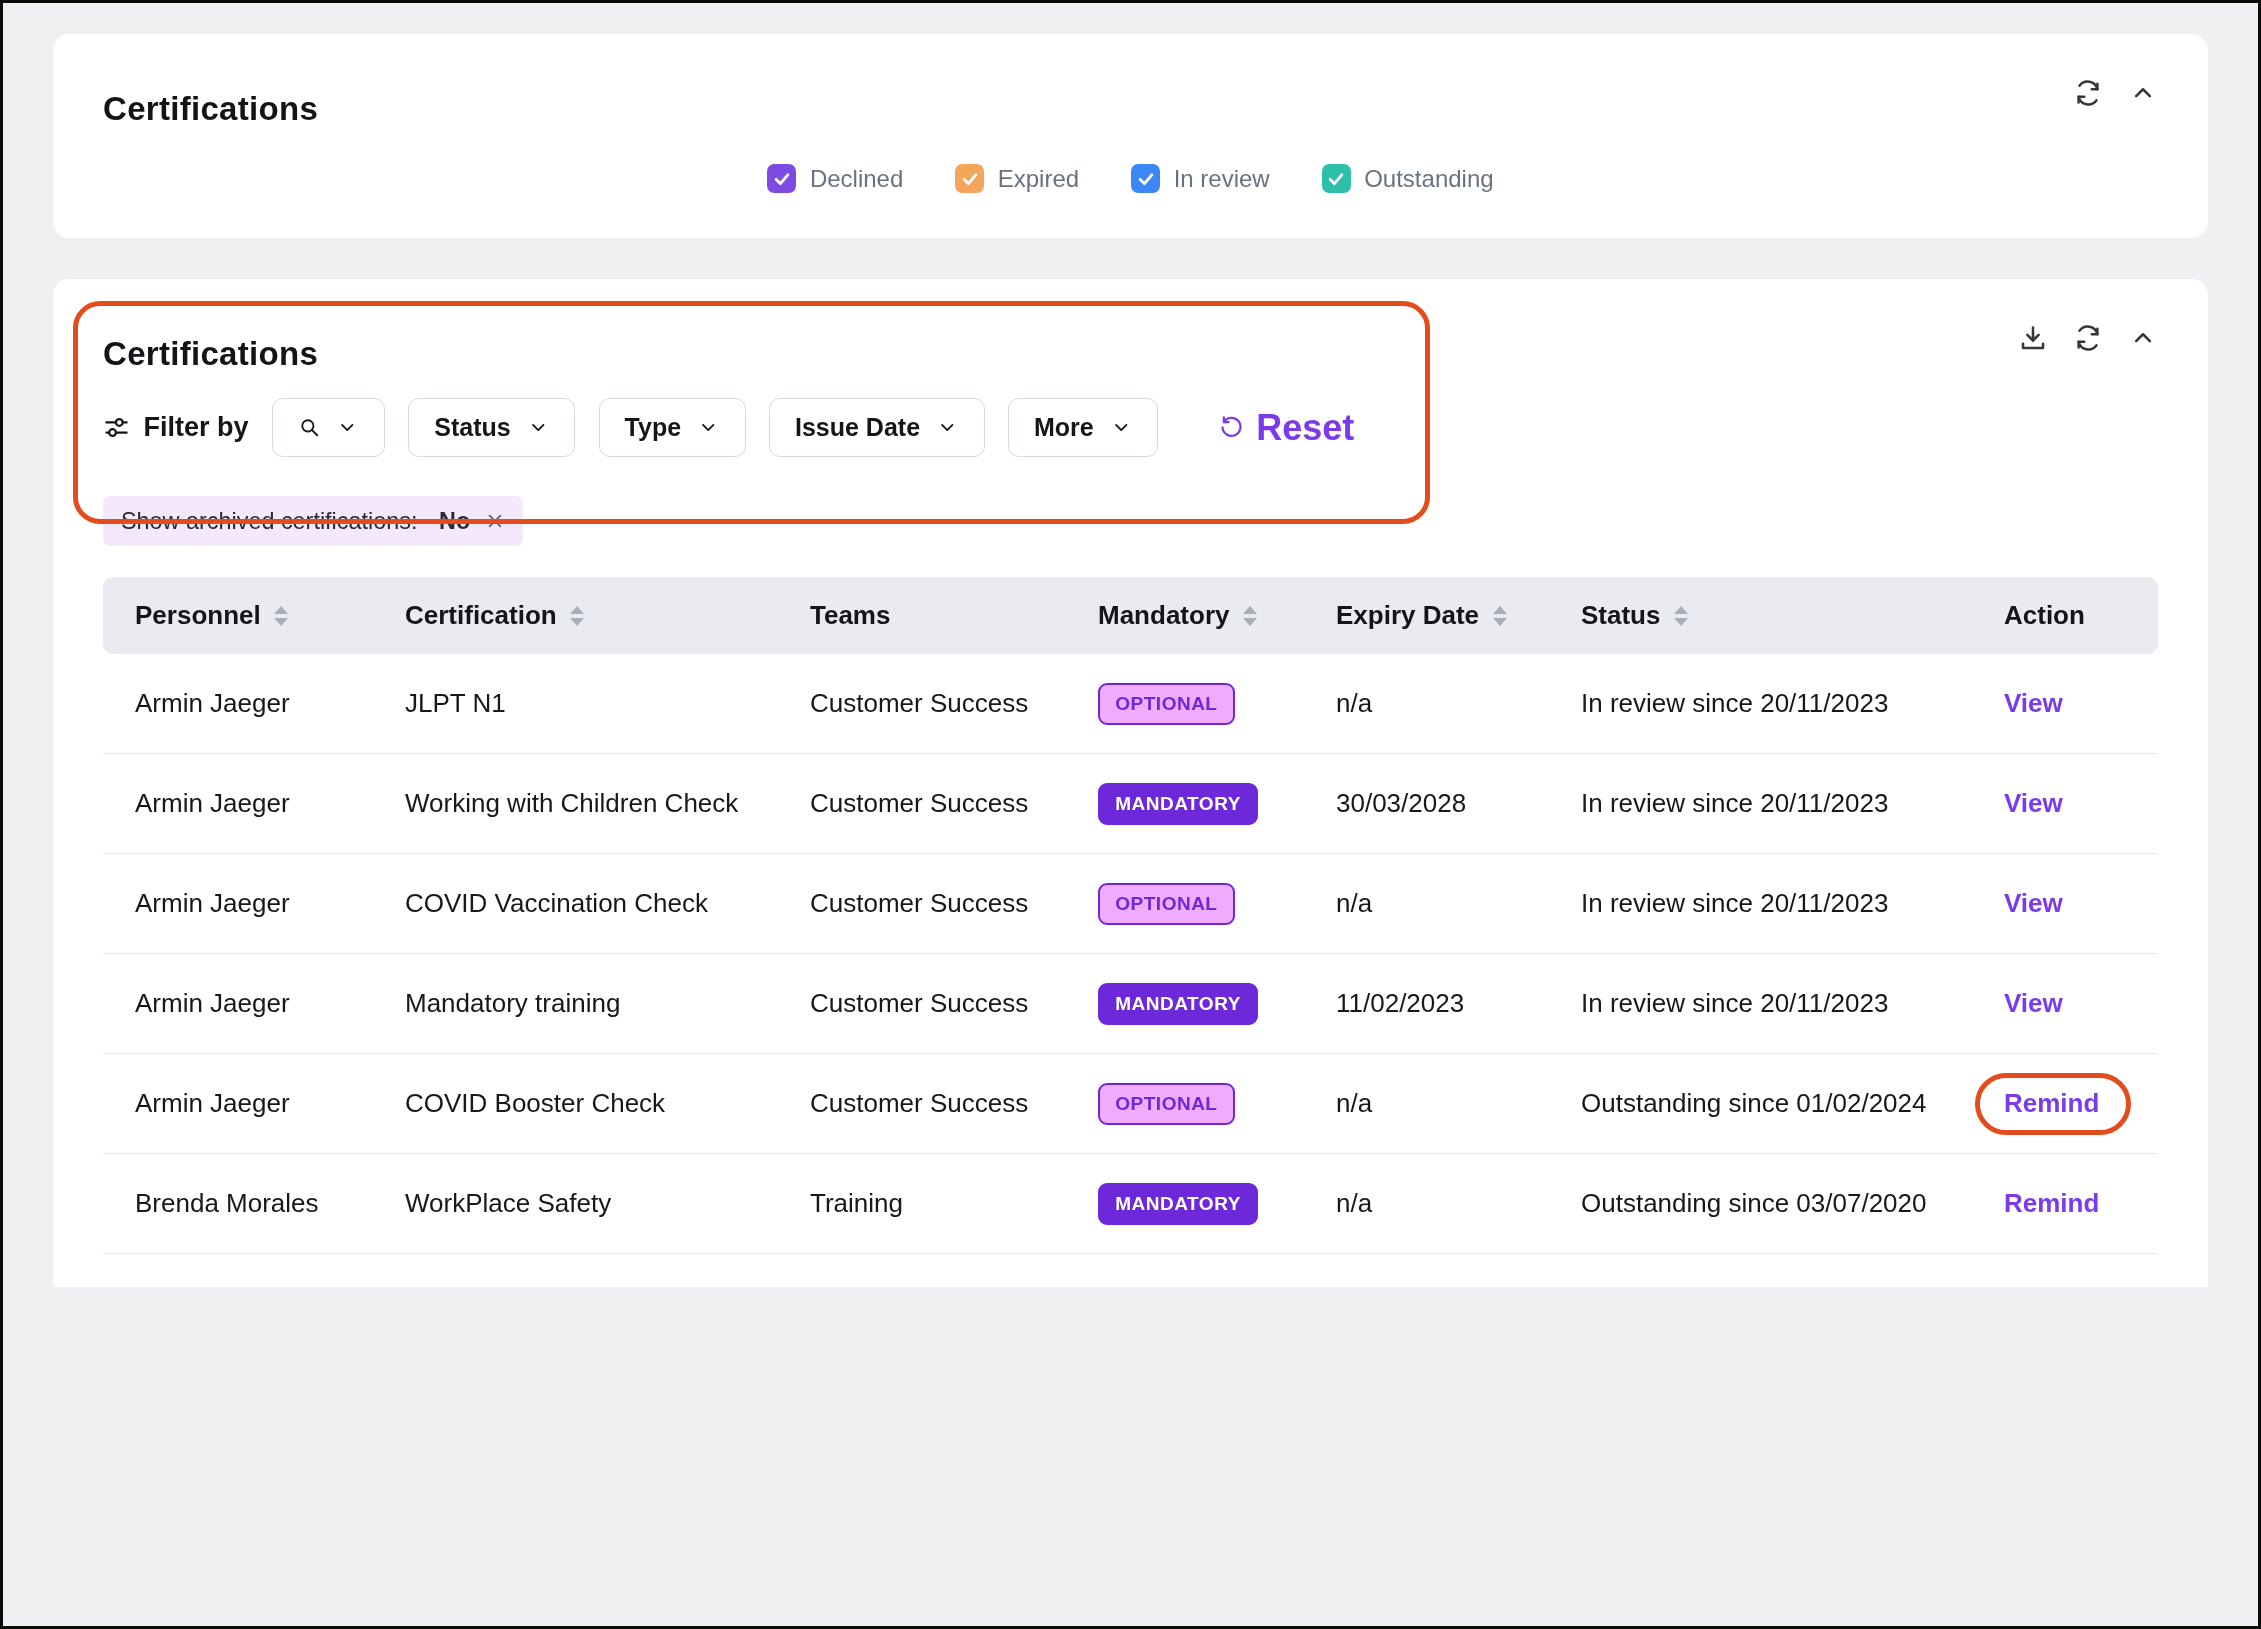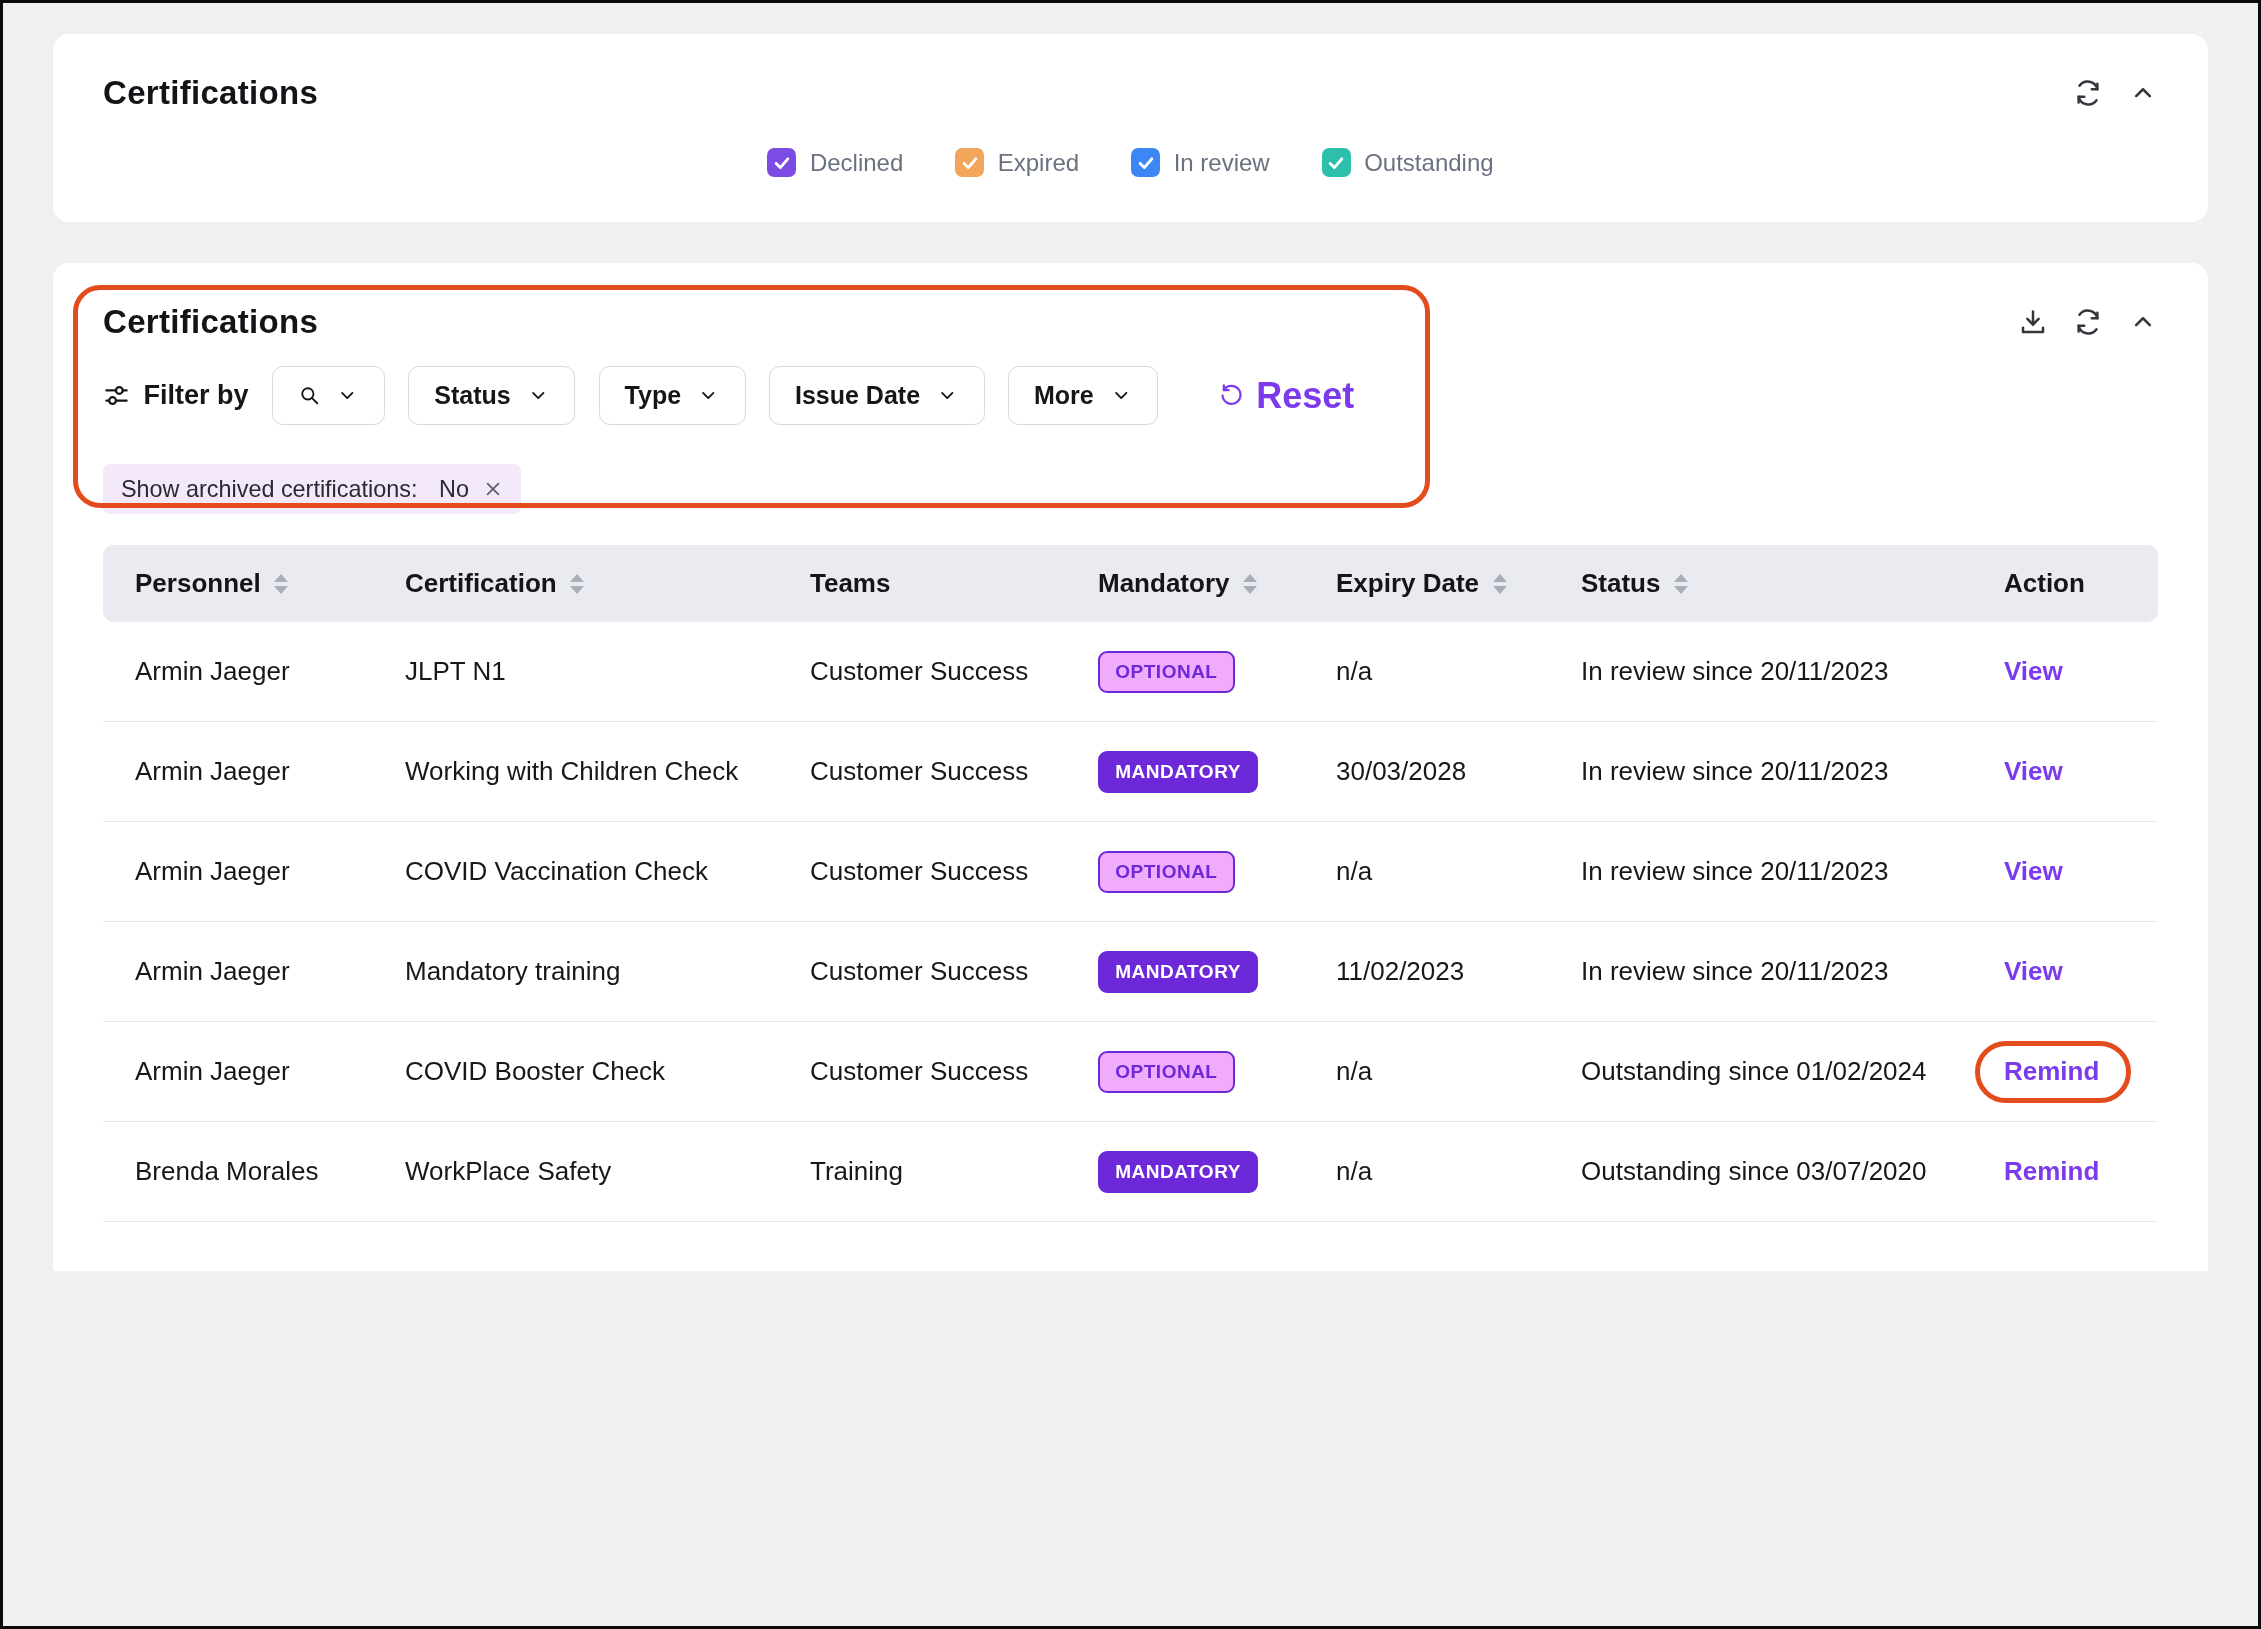--- a/index.html
+++ b/index.html
@@ -10,21 +10,21 @@
     font-family: "Liberation Sans", sans-serif;
     color: #16161a;
     overflow: hidden;
     position: relative;
   }
   .card { background:#fff; border-radius:16px; margin:0 50px; }
   .card1 { margin-top:31px; padding:40px 50px 45px; }
   .card2 { margin-top:41px; padding:40px 50px 0; position:relative; border-radius:16px 16px 0 0; height:1008px; }
 
   .card-head { display:flex; justify-content:space-between; align-items:flex-start; }
-  .card-title { font-size:33px; font-weight:800; letter-spacing:0.3px; color:#131318; }
+  .card-title { font-size:33px; font-weight:800; letter-spacing:0.3px; color:#131318;margin-top:16px; }
   .head-icons { display:flex; gap:25px; color:#33363c; margin-top:3.6px; }
   .head-icons .icon-btn { cursor:pointer; display:inline-flex; }
   .head-icons svg { width:30px; height:30px; }
 
   svg.stroke-ic { fill:none; stroke:currentColor; stroke-width:2; stroke-linecap:round; stroke-linejoin:round; }
 
   
   .donut-wrap { position:relative; width:392px; margin:10.8px auto 0; }
   .donut-wrap svg.donut { width:392px; height:392px; display:block; }
   .donut-center { position:absolute; inset:0; display:flex; flex-direction:column; align-items:center; justify-content:center; gap:7.2px; }
@@ -40,21 +40,21 @@
   
   .filter-row { display:flex; align-items:center; gap:23.4px; margin-top:25px; }
   .filter-by { display:flex; align-items:center; gap:13.5px; font-size:27px; font-weight:700; }
   .filter-by svg { width:27px; height:27px; }
   .dropdown { display:flex; align-items:center; gap:16px; height:59px; padding:0 25px; border:1.8px solid #d6d9de; border-radius:10.8px; background:#fff; font-size:25px; font-weight:700; color:#16161a; cursor:pointer; }
   .dropdown svg { width:22.5px; height:22.5px; }
   .reset-btn { display:flex; align-items:center; gap:11.7px; font-size:36px; font-weight:700; color:#7c3aed; margin-left:36px; cursor:pointer; }
   .reset-btn svg { width:27px; height:27px; }
 
   .chip { display:inline-flex; align-items:center; gap:14.4px; background:#f4e9fb; border-radius:7.2px; padding:11.7px 18px; font-size:23.4px; color:#2a2a33; margin-top:39px; }
-  .chip .chip-val { font-weight:400; margin-left:7.2px; }
+  .chip .chip-val { font-weight:700; margin-left:7.2px; }
   .chip svg { width:20px; height:20px; color:#5a5f68; cursor:pointer; }
 
   
   .annot-rect { position:absolute; left:20px; top:21.6px; width:1357px; height:223px; border:5.4px solid #e34d1e; border-radius:27px; pointer-events:none; z-index:6; }
   .annot-wrap { position:relative; display:inline-block; }
   .annot-ellipse { position:absolute; left:-29px; right:-32px; top:-15.3px; bottom:-15.3px; border:5.4px solid #e34d1e; border-radius:41px; pointer-events:none; }
 
   
   .table { margin-top:31px; }
   .thead, .trow { display:grid; grid-template-columns:270px 405px 288px 238px 245px 423px 1fr; align-items:center; padding:0 32px; }

